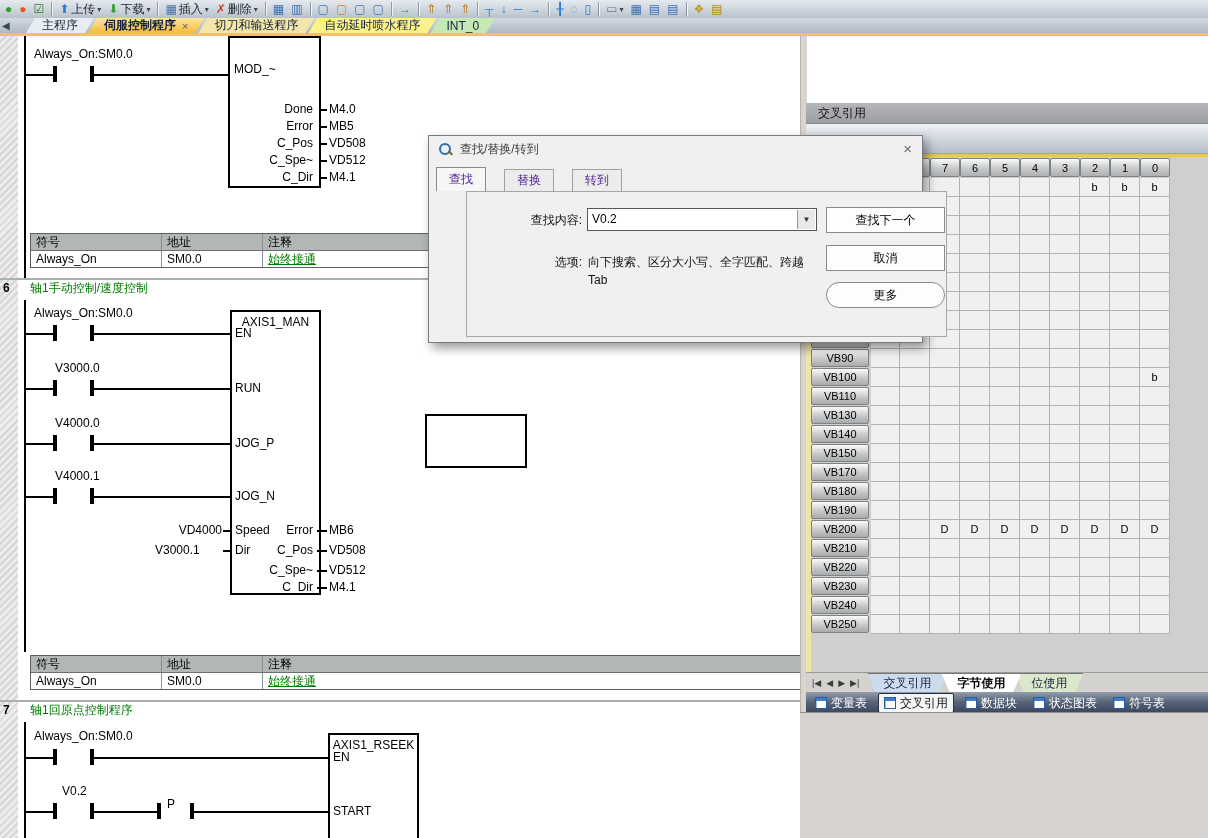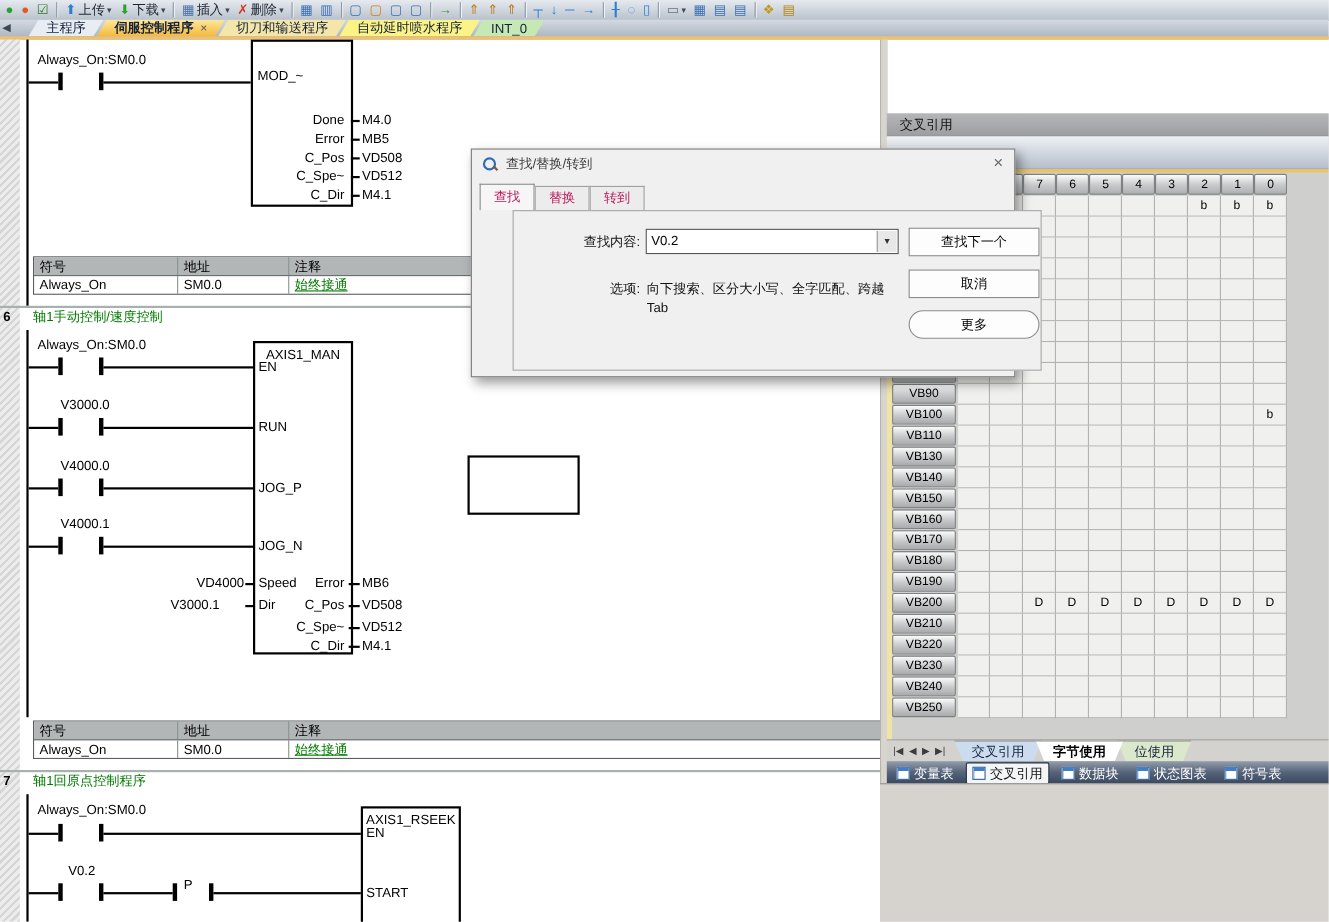--- a/index.html
+++ b/index.html
@@ -95,21 +95,21 @@
   .dlg{position:absolute;left:428px;top:135px;width:493px;height:206px;background:#f0f0f0;
     border:1px solid #7a7a7a;box-shadow:4px 5px 10px rgba(0,0,0,.4);z-index:50;font-size:12px;}
   .dlg-title{position:absolute;left:0;top:0;right:0;height:27px;display:flex;align-items:center;}
   .dlg-ico{width:13px;height:13px;margin:0 8px 0 10px;position:relative;}
   .dlg-ico .lens{position:absolute;left:0;top:0;width:8px;height:8px;border:2px solid #2d6db5;border-radius:50%;}
   .dlg-ico .handle{position:absolute;left:9px;top:9px;width:5px;height:2px;background:#8a5a20;transform:rotate(45deg);}
   .dlg-title-text{color:#3c3c3c;}
   .dlg-x{position:absolute;right:10px;top:4px;font-size:15px;color:#666;}
   .dlg-tabs{position:absolute;left:7px;top:33px;display:flex;}
   .dtab{height:21px;line-height:21px;padding:0 12px;border:1px solid #a0a0a0;border-bottom:none;
-    background:#ececec;margin-right:0;color:#be185d;text-align:center;}
+    background:#ececec;margin-right:18px;color:#4c1d95;text-align:center;}
   .dtab.active{background:#f6f6f6;height:23px;margin-top:-2px;line-height:23px;border-color:#8a8a8a;}
   .dlg-pane{position:absolute;left:5px;top:55px;width:481px;height:146px;border:1px solid #a6a6a6;background:#f0f0f0;box-sizing:border-box;margin-left:32px;}
   .dlg-lbl{position:absolute;color:#111;}
   .dlg-combo{position:absolute;left:120px;top:16px;width:230px;height:23px;background:#fff;border:1px solid #555;box-sizing:border-box;}
   .dlg-combo .val{position:absolute;left:4px;top:3px;color:#000;}
   .dlg-combo .drop{position:absolute;right:1px;top:1px;bottom:1px;width:17px;background:#e8e8e8;
     border-left:1px solid #999;display:flex;align-items:center;justify-content:center;font-size:8px;color:#333;}
   .dlg-btn{position:absolute;left:359px;width:119px;height:26px;background:#fdfdfd;border:1px solid #8a8a8a;
     display:flex;align-items:center;justify-content:center;color:#000;box-sizing:border-box;}
 </style>
@@ -601,33 +601,20 @@
             <div class="xr-cell"></div>
             <div class="xr-cell"></div>
             <div class="xr-cell"></div>
             <div class="xr-cell"></div>
             <div class="xr-cell"></div>
             <div class="xr-cell"></div>
             <div class="xr-cell"></div>
             <div class="xr-cell"></div>
           </div>
           <div class="xr-row">
-            <div class="xr-lblbtn">VB160</div>
-            <div class="xr-cell na"></div>
-            <div class="xr-cell"></div>
-            <div class="xr-cell"></div>
-            <div class="xr-cell"></div>
-            <div class="xr-cell"></div>
-            <div class="xr-cell"></div>
-            <div class="xr-cell"></div>
-            <div class="xr-cell"></div>
-            <div class="xr-cell"></div>
-            <div class="xr-cell"></div>
-          </div>
-          <div class="xr-row">
             <div class="xr-lblbtn">VB170</div>
             <div class="xr-cell na"></div>
             <div class="xr-cell"></div>
             <div class="xr-cell"></div>
             <div class="xr-cell"></div>
             <div class="xr-cell"></div>
             <div class="xr-cell"></div>
             <div class="xr-cell"></div>
             <div class="xr-cell"></div>
             <div class="xr-cell"></div>

